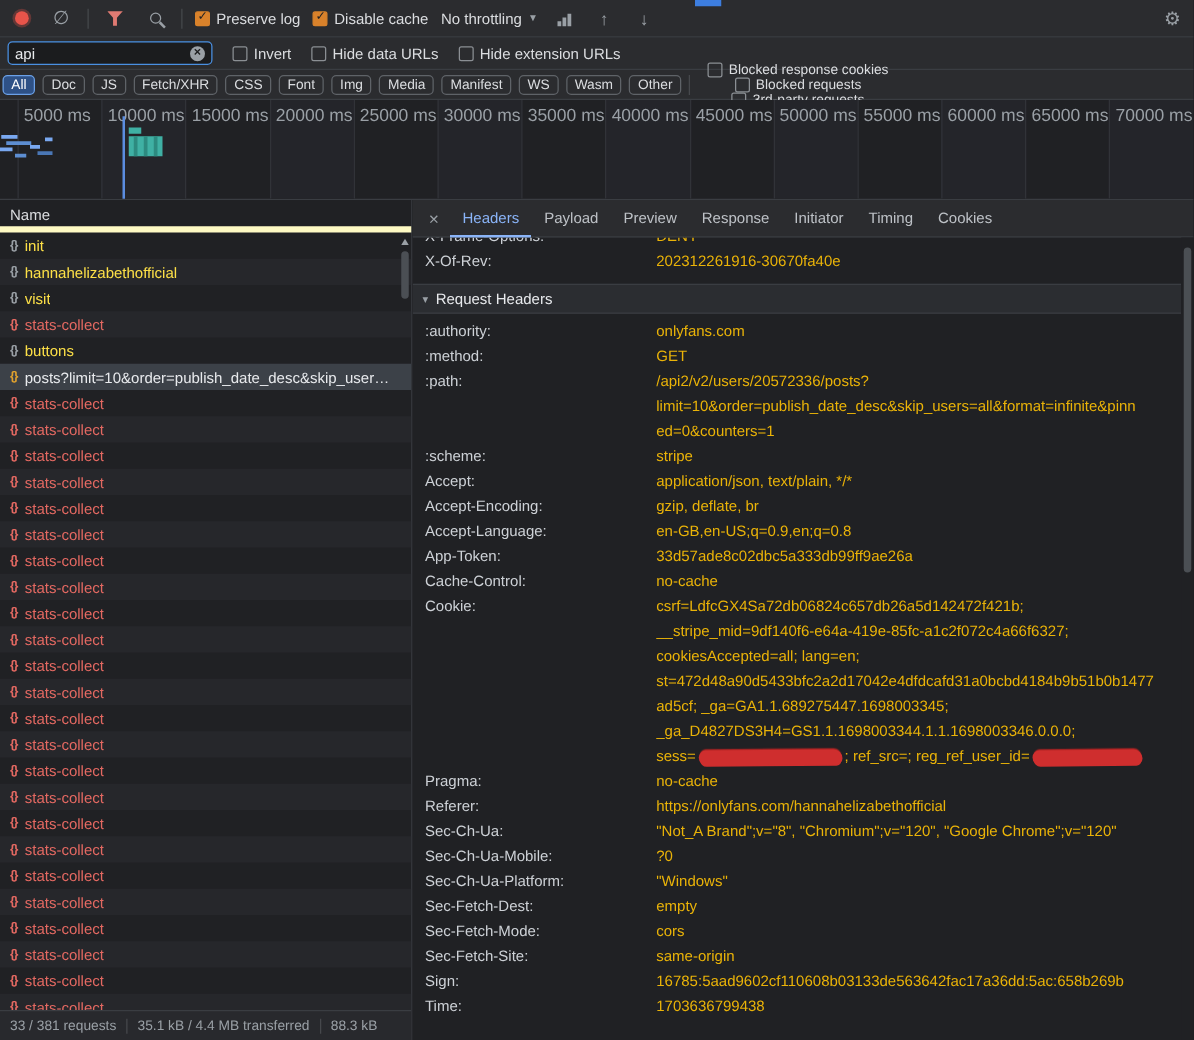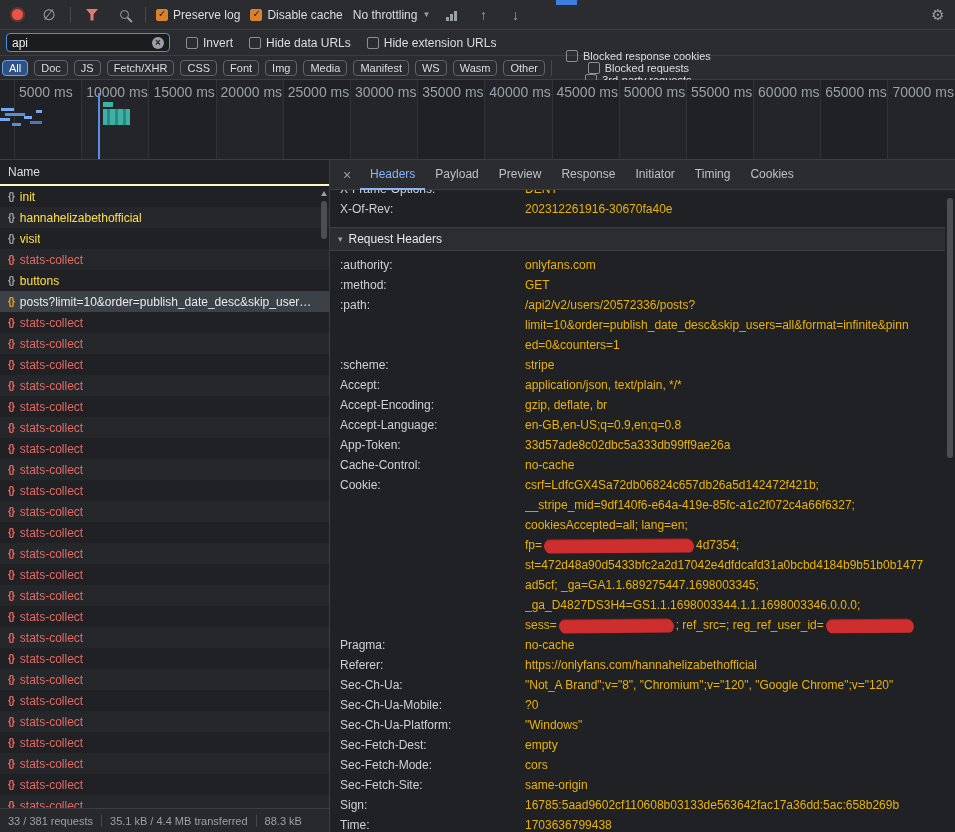--- a/index.html
+++ b/index.html
@@ -46,21 +46,21 @@
   
   .overview { position: relative; height: 80px; background: #202124; border-bottom: 1px solid #3a3d42; display: flex; overflow: hidden; padding-left: 14px; }
   .ov-col { flex: 0 0 67.2px; border-left: 1px solid #313338; position: relative; }
   .ov-col:nth-child(even) { background: #24252a; }
   .ov-col .lbl { position: absolute; top: 4px; left: 4px; font-size: 14px; color: #9aa0a6; white-space: nowrap; }
   .ov-bar { position: absolute; }
 
   
   .main { position: absolute; top: 160px; left: 0; right: 0; bottom: 0; display: flex; }
   .left-pane { position: relative; width: 330px; border-right: 1px solid #3a3d42; background: #202124; display: flex; flex-direction: column; flex: 0 0 auto; }
-  .name-header { height: 26px; line-height: 25px; padding-left: 8px; color: #dbdde0; border-bottom: 2px solid #fef9c3; flex: 0 0 auto; cursor: pointer; }
+  .name-header { height: 26px; line-height: 25px; padding-left: 8px; color: #dbdde0; border-bottom: 5px solid #fef9c3; flex: 0 0 auto; cursor: pointer; }
   .req-list { flex: 1; overflow: hidden; position: relative; }
   .req-row { display: flex; align-items: center; height: 21px; padding-left: 8px; gap: 6px; white-space: nowrap; overflow: hidden; cursor: pointer; }
   .req-row.odd { background: #26272b; }
   .req-row .ricon { font-size: 10px; font-weight: bold; color: #9aa0a6; flex: 0 0 auto; letter-spacing: -1px; }
   .req-row .rlabel { color: #fde047; overflow: hidden; text-overflow: ellipsis; }
   .req-row.error .ricon, .req-row.error .rlabel { color: #e46962; }
   .req-row.selected { background: #3c4148; }
   .req-row.selected .ricon { color: #e0a12e; }
   .req-row.selected .rlabel { color: #e8eaed; }
   .left-scroll { position: absolute; right: 0; top: 26px; bottom: 24px; width: 10px; }
@@ -481,21 +481,20 @@
               <div class="hval">
                 <div class="hline"><span>no-cache</span></div>
               </div>
             </div>
             <div class="hrow">
               <div class="hname">Cookie:</div>
               <div class="hval">
                 <div class="hline"><span>csrf=LdfcGX4Sa72db06824c657db26a5d142472f421b;</span></div>
                 <div class="hline"><span>__stripe_mid=9df140f6-e64a-419e-85fc-a1c2f072c4a66f6327;</span></div>
                 <div class="hline"><span>cookiesAccepted=all; lang=en;</span></div>
-                <div class="hline"><span>fp=</span><span class="redact" style="width: 150px;"></span><span>4d7354;</span></div>
                 <div class="hline"><span>st=472d48a90d5433bfc2a2d17042e4dfdcafd31a0bcbd4184b9b51b0b1477</span></div>
                 <div class="hline"><span>ad5cf; _ga=GA1.1.689275447.1698003345;</span></div>
                 <div class="hline"><span>_ga_D4827DS3H4=GS1.1.1698003344.1.1.1698003346.0.0.0;</span></div>
                 <div class="hline"><span>sess=</span><span class="redact" style="width: 115px;"></span><span>; ref_src=; reg_ref_user_id=</span><span class="redact" style="width: 88px;"></span></div>
               </div>
             </div>
             <div class="hrow">
               <div class="hname">Pragma:</div>
               <div class="hval">
                 <div class="hline"><span>no-cache</span></div>

